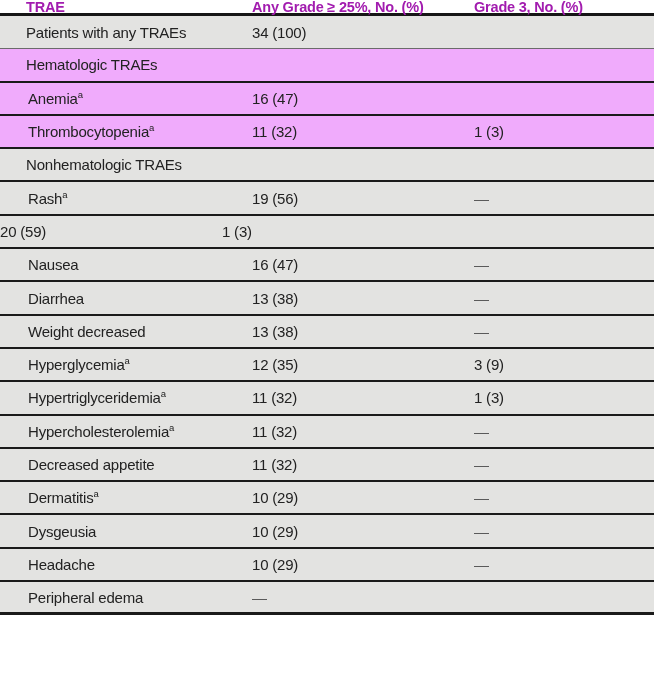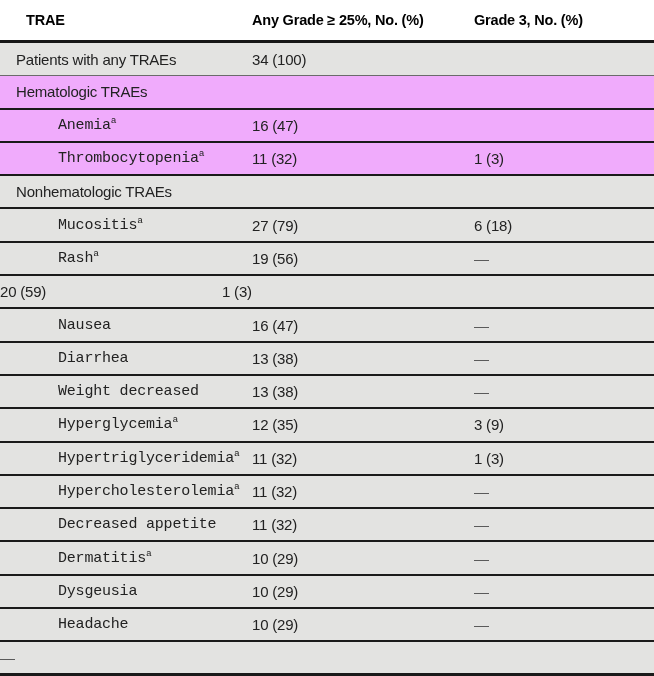--- a/index.html
+++ b/index.html
@@ -12,26 +12,26 @@
     position: relative;
     width: 654px;
     height: 676px;
     background: #ffffff;
     overflow: hidden;
   }
   
   .thead {
     display: flex;
     align-items: center;
-    height: 43px;
+    height: 16px;
     box-sizing: border-box;
     border-bottom: 3px solid #161616;
     font-weight: 700;
     font-size: 14.5px;
-    color: #000000;
+    color: #a21caf;
     letter-spacing: -0.2px;
   }
   
   .row {
     display: flex;
     align-items: center;
     height: 33.3px;
     box-sizing: border-box;
     border-bottom: 2.5px solid #1a1a1a;
     font-size: 15px;
@@ -39,37 +39,37 @@
     letter-spacing: -0.2px;
     background: #f0abfc;
   }
   .row.shaded { background: #e3e3e1; }
   .row.thin { border-bottom: 1px solid #6b6b6b; }
   .row:last-child { border-bottom-width: 3px; }
   
   .c1 {
     flex: 0 0 252px;
     box-sizing: border-box;
-    padding-left: 16px;
+    padding-left: 26px;
     text-align: left;
     white-space: nowrap;
   }
   .thead .c1 { padding-left: 26px; }
   .c2 {
     flex: 0 0 222px;
     box-sizing: border-box;
     white-space: nowrap;
   }
   .c3 {
     flex: 1 1 auto;
     box-sizing: border-box;
     text-align: left;
     white-space: nowrap;
   }
-  .row.indent .c1 { padding-left: 58px; font-family: Liberation Mono, monospace; }
+  .row.indent .c1 { padding-left: 28px; }
   .sup {
     font-size: 9.5px;
     vertical-align: super;
     line-height: 0;
     letter-spacing: 0;
   }
   .dash { color: #5a5a5a; }
 </style>
 </head>
 <body>
@@ -99,25 +99,20 @@
     </div>
       <div class="row indent">
       <div class="c1"><span class="lbl">Thrombocytopenia</span><span class="sup">a</span></div>
       <div class="c2">11 (32)</div>
       <div class="c3">1 (3)</div>
     </div>
       <div class="row shaded">
       <div class="c1"><span class="lbl">Nonhematologic TRAEs</span><span class="sup"></span></div>
       <div class="c2"></div>
       <div class="c3"></div>
-    </div>
-      <div class="row shaded indent">
-      <div class="c1"><span class="lbl">Mucositis</span><span class="sup">a</span></div>
-      <div class="c2">27 (79)</div>
-      <div class="c3">6 (18)</div>
     </div>
       <div class="row shaded indent">
       <div class="c1"><span class="lbl">Rash</span><span class="sup">a</span></div>
       <div class="c2">19 (56)</div>
       <div class="c3 dash">—</div>
     </div>
       <div class="row shaded indent">
       <div class="c2">20 (59)</div>
       <div class="c3">1 (3)</div>
     </div>
@@ -165,17 +160,18 @@
       <div class="c1"><span class="lbl">Dysgeusia</span><span class="sup"></span></div>
       <div class="c2">10 (29)</div>
       <div class="c3 dash">—</div>
     </div>
       <div class="row shaded indent">
       <div class="c1"><span class="lbl">Headache</span><span class="sup"></span></div>
       <div class="c2">10 (29)</div>
       <div class="c3 dash">—</div>
     </div>
       <div class="row shaded indent">
+      <div class="c1"><span class="lbl">Peripheral edema</span><span class="sup"></span></div>
       <div class="c3 dash">—</div>
     </div>
     </div>
 
 </div>
 
 </body></html>

